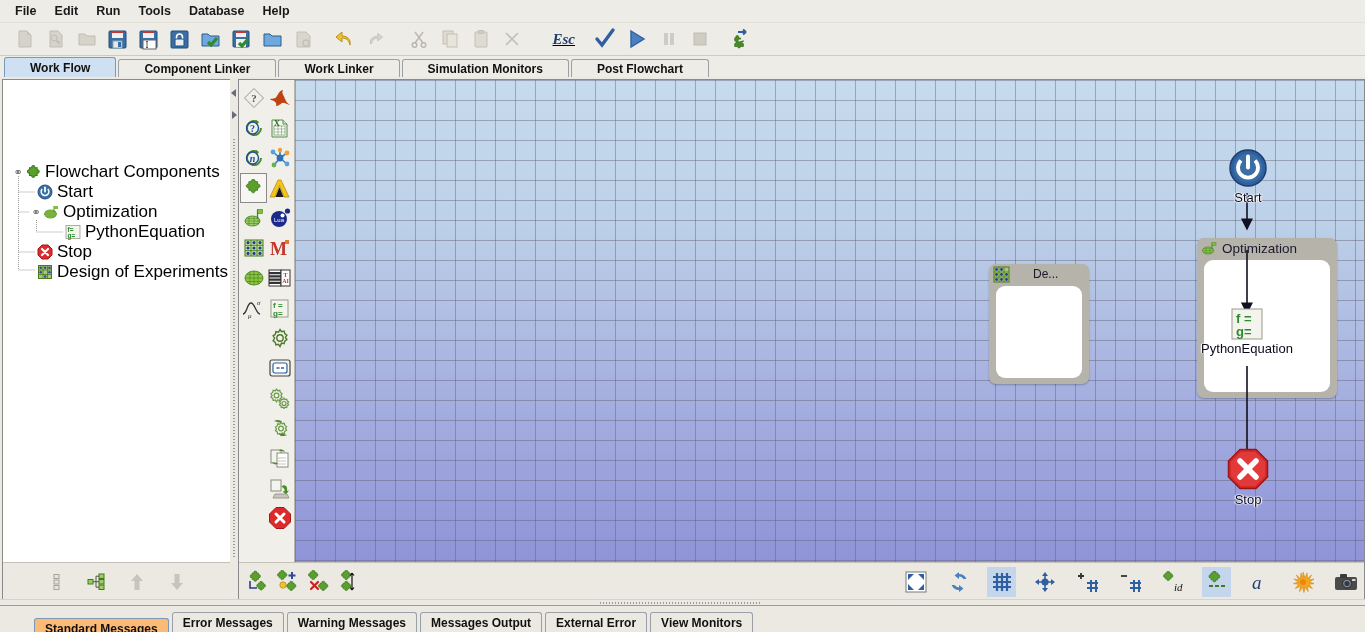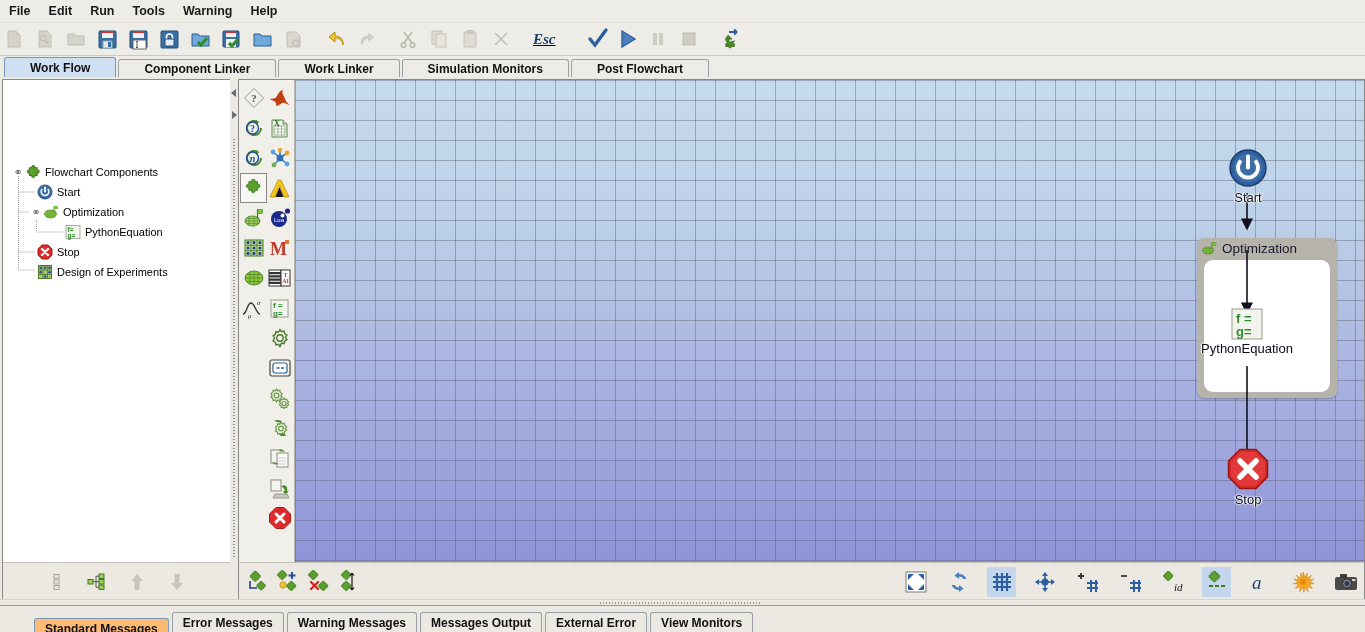--- a/index.html
+++ b/index.html
@@ -6,27 +6,27 @@
   body{
     width:1365px;height:632px;overflow:hidden;
     font-family:"Liberation Sans",sans-serif;font-size:12px;
     background:#eceae4;color:#000;
     -webkit-font-smoothing:none;
   }
   .app{position:relative;width:1365px;height:632px;background:#ece9e2;}
 
   
   .menubar{height:22px;background:#eeece6;display:flex;align-items:center;
-           border-bottom:1px solid #e3e0d8;}
+           padding-left:6px;border-bottom:1px solid #e3e0d8;}
   .menu-item{font-size:12.5px;font-weight:bold;color:#1a1a1a;padding:2px 9px;cursor:default;}
 
   
   .toolbar{height:32px;background:#eeece6;display:flex;align-items:center;
            padding-left:4px;border-bottom:1px solid #cdcac2;}
-  .tb{width:31px;height:30px;display:flex;align-items:center;justify-content:flex-start;
+  .tb{width:31px;height:30px;display:flex;align-items:center;justify-content:flex-end;
       position:relative;cursor:default;text-decoration:underline;}
   .tb.sep{width:11px;}
   .tb svg{display:block;}
 
   
   .tabstrip{height:22px;background:#eeece6;position:relative;
             border-bottom:1px solid #7a98b8;display:flex;align-items:flex-end;padding-left:4px;}
   .tab{height:19px;line-height:19px;padding:0 25px;font-size:12px;font-weight:bold;
        background:#eeece6;border:1px solid #9aa0a6;border-bottom:none;
        border-radius:3px 3px 0 0;margin-right:2px;color:#111;cursor:default;
@@ -34,21 +34,21 @@
   .tab.sel{background:#cfe0f2;border-color:#7a98b8;top:0;height:20px;line-height:20px;}
 
   
   .body{position:absolute;left:0;top:77px;width:1365px;height:529px;background:#ece9e2;}
 
   
   .treepanel{position:absolute;left:2px;top:2px;width:228px;height:521px;
              background:#fff;border:1px solid #8a8a8a;}
   .treearea{position:absolute;left:0;top:0;right:0;bottom:40px;background:#fff;overflow:hidden;}
   .tnode{position:absolute;display:flex;align-items:center;height:20px;white-space:nowrap;}
-  .tnode .tlabel{font-size:11px;color:#000;padding-left:4px;}
+  .tnode .tlabel{font-size:17px;color:#000;padding-left:4px;}
   .tico{width:16px;height:16px;display:inline-block;position:relative;flex:none;}
   .treebar{position:absolute;left:0;bottom:0;width:100%;height:38px;
            background:#ece9e2;border-top:1px solid #c3c0b8;display:flex;align-items:center;
            justify-content:center;gap:16px;}
   .treebar .tbtn{width:24px;height:24px;display:flex;align-items:center;justify-content:center;cursor:default;}
 
   
   .divider{position:absolute;left:230px;top:2px;width:8px;height:521px;background:#ece9e2;}
   .divider .dots{position:absolute;left:3px;top:60px;width:2px;height:420px;
      background-image:repeating-linear-gradient(to bottom,#9a9a9a 0 1px,transparent 1px 3px);}
@@ -102,21 +102,21 @@
 </head>
 <body>
 
 <div class="app">
 
   <div class="menubar">
     <div class="menu-item">File</div>
     <div class="menu-item">Edit</div>
     <div class="menu-item">Run</div>
     <div class="menu-item">Tools</div>
-    <div class="menu-item">Warning</div>
+    <div class="menu-item">Database</div>
     <div class="menu-item">Help</div>
   </div>
 
   <div class="toolbar">
 
     <div class="tb">
       <svg width="20" height="20" viewBox="0 0 20 20">
           <path d="M4 2h8l4 4v12H4z" fill="#d6d3cb" stroke="#c0bdb5"></path>
           <path d="M12 2v4h4" fill="#c8c5bd"></path>
         </svg>
@@ -598,20 +598,40 @@
                   <path d="M1.5 10.5h11M2.5 8.6h10M2.5 12.4h10M5 7.2v6.6M9 7v7" stroke="#4a8a28" stroke-width="0.5"></path>
                   <path d="M11 3v6" stroke="#4a8a28" stroke-width="1"></path>
                   <rect x="11" y="2.4" width="4" height="3" fill="#7ec13a" stroke="#4a8a28" stroke-width="0.5"></rect>
                 </svg>
               </span>
               <span class="gtitle">Optimization</span>
             </div>
             <div class="gbody"></div>
           </div>
 
+          <div class="group" style="left:694px;top:184px;width:100px;height:120px">
+            <div class="ghead">
+              <span style="width:17px;height:17px;flex:none">
+                <svg width="17" height="17" viewBox="0 0 17 17">
+                  <rect x="1" y="1" width="15" height="15" fill="#a8c878" stroke="#4a7a1c"></rect>
+                  <path d="M6 1v15M11 1v15M1 6h15M1 11h15" stroke="#4a7a1c" stroke-width="0.8"></path>
+                  <circle cx="3.5" cy="3.5" r="1.4" fill="#23408e"></circle>
+                    <circle cx="8.5" cy="3.5" r="1.4" fill="#23408e"></circle>
+                  <circle cx="13.5" cy="8.5" r="1.4" fill="#23408e"></circle>
+                    <circle cx="3.5" cy="8.5" r="1.4" fill="#23408e"></circle>
+                  <circle cx="8.5" cy="8.5" r="1.4" fill="#23408e"></circle>
+                    <circle cx="3.5" cy="13.5" r="1.4" fill="#23408e"></circle>
+                  <circle cx="8.5" cy="13.5" r="1.4" fill="#23408e"></circle>
+                    <circle cx="13.5" cy="13.5" r="1.4" fill="#23408e"></circle>
+                </svg>
+              </span>
+              <span class="gtitle" style="font-size:12px;margin-left:18px">De...</span>
+            </div>
+            <div class="gbody"></div>
+          </div>
 
           <svg style="position:absolute;left:0;top:0" width="1069" height="483">
             <defs>
               <marker id="ah" markerWidth="9" markerHeight="9" refX="4" refY="4.2" orient="auto">
                 <path d="M0.5 0.5 L8 4.2 L0.5 8 Z" fill="#101020"></path>
               </marker>
             </defs>
             <g stroke="#101020" stroke-width="1.6" fill="none" marker-end="url(#ah)">
               <path d="M952 113 V144"></path>
               <path d="M952 170 V228"></path>

